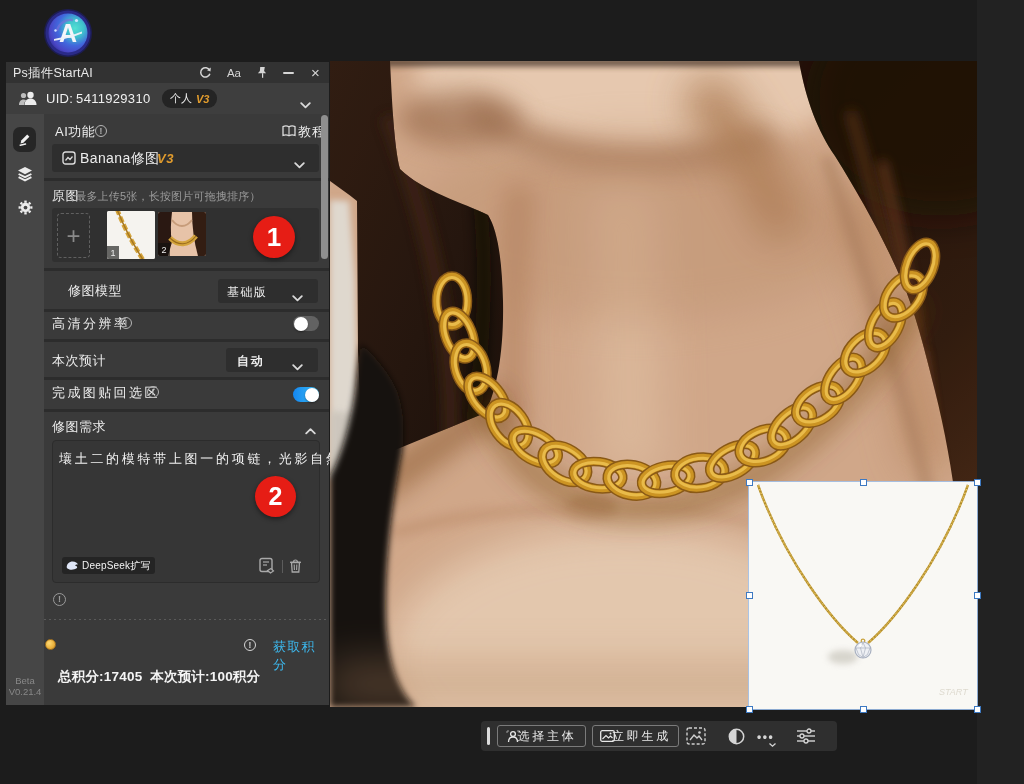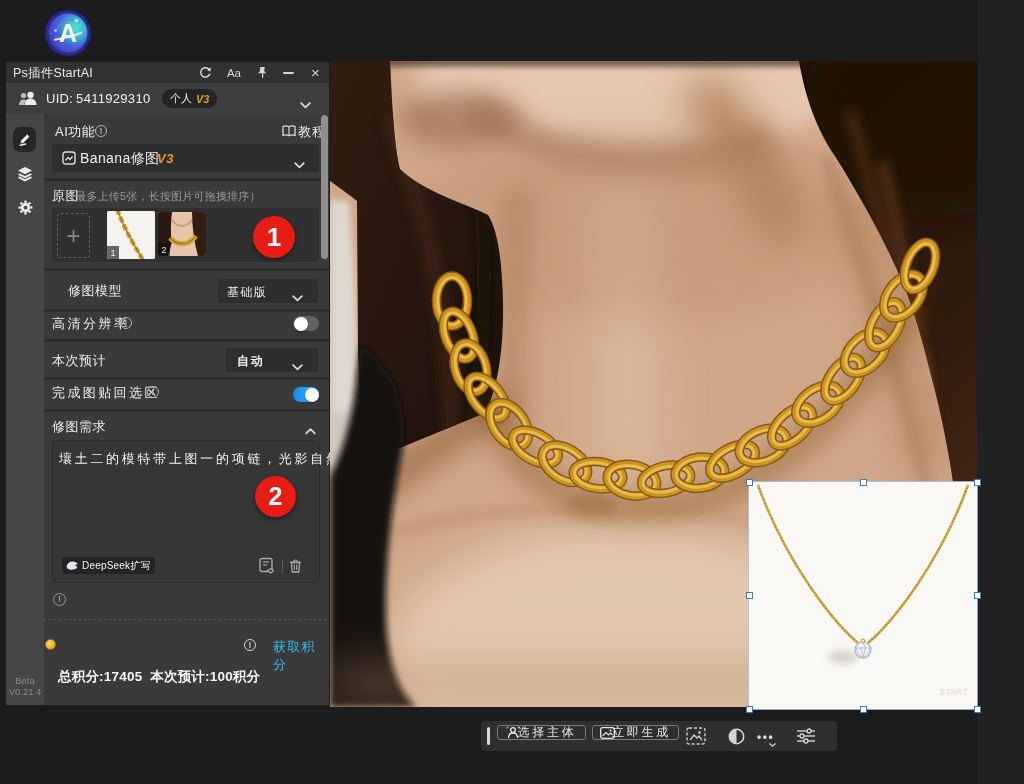--- a/index.html
+++ b/index.html
@@ -53,21 +53,21 @@
 #ftext{position:absolute;left:52px;top:606px;font-size:13.5px;font-weight:bold;color:#f5f5f5;letter-spacing:.2px}
 #getpts{position:absolute;left:267px;top:576px;font-size:13px;color:#3cb9ef;letter-spacing:1.2px}
 #genbtn{left:50px;top:598px;width:256px;height:34px;border-radius:17px;
  background:linear-gradient(90deg,#19d7cf 0%,#2fa0e8 55%,#3f68f2 100%);
  color:#fff;font-size:14px;font-weight:bold;letter-spacing:3.8px;
  display:flex;align-items:center;justify-content:center;text-indent:3.8px}
 #scrollthumb{left:314.5px;top:53px;width:7px;height:144px;border-radius:3.5px;background:#8f8f8f}
 
 #toolbar{left:481px;top:721px;width:356px;height:30px;background:#2f2f2f;border-radius:4px}
 #dragbar{left:6px;top:6px;width:3px;height:18px;background:#dcdcdc;border-radius:1.5px}
-.tbtn{position:absolute;top:4px;height:15px;border:1px solid #7b7b7b;border-radius:3px;
+.tbtn{position:absolute;top:4px;height:22px;border:1px solid #7b7b7b;border-radius:3px;
  display:flex;align-items:center;justify-content:center;color:#e8e8e8;font-size:12px;letter-spacing:2.8px}
 
 #inset{left:749px;top:482px;width:228px;height:227px;background:#f9f8f4;
  outline:1px solid rgba(160,195,240,.85)}
 .hdl{position:absolute;width:7px;height:7px;background:#fff;border:1.5px solid #3d79c2;z-index:30}
 #logo{left:43px;top:8px;width:50px;height:50px}
 </style></head><body>
 <div id="root">
 
 <div class="abs" id="rightcol"></div>

